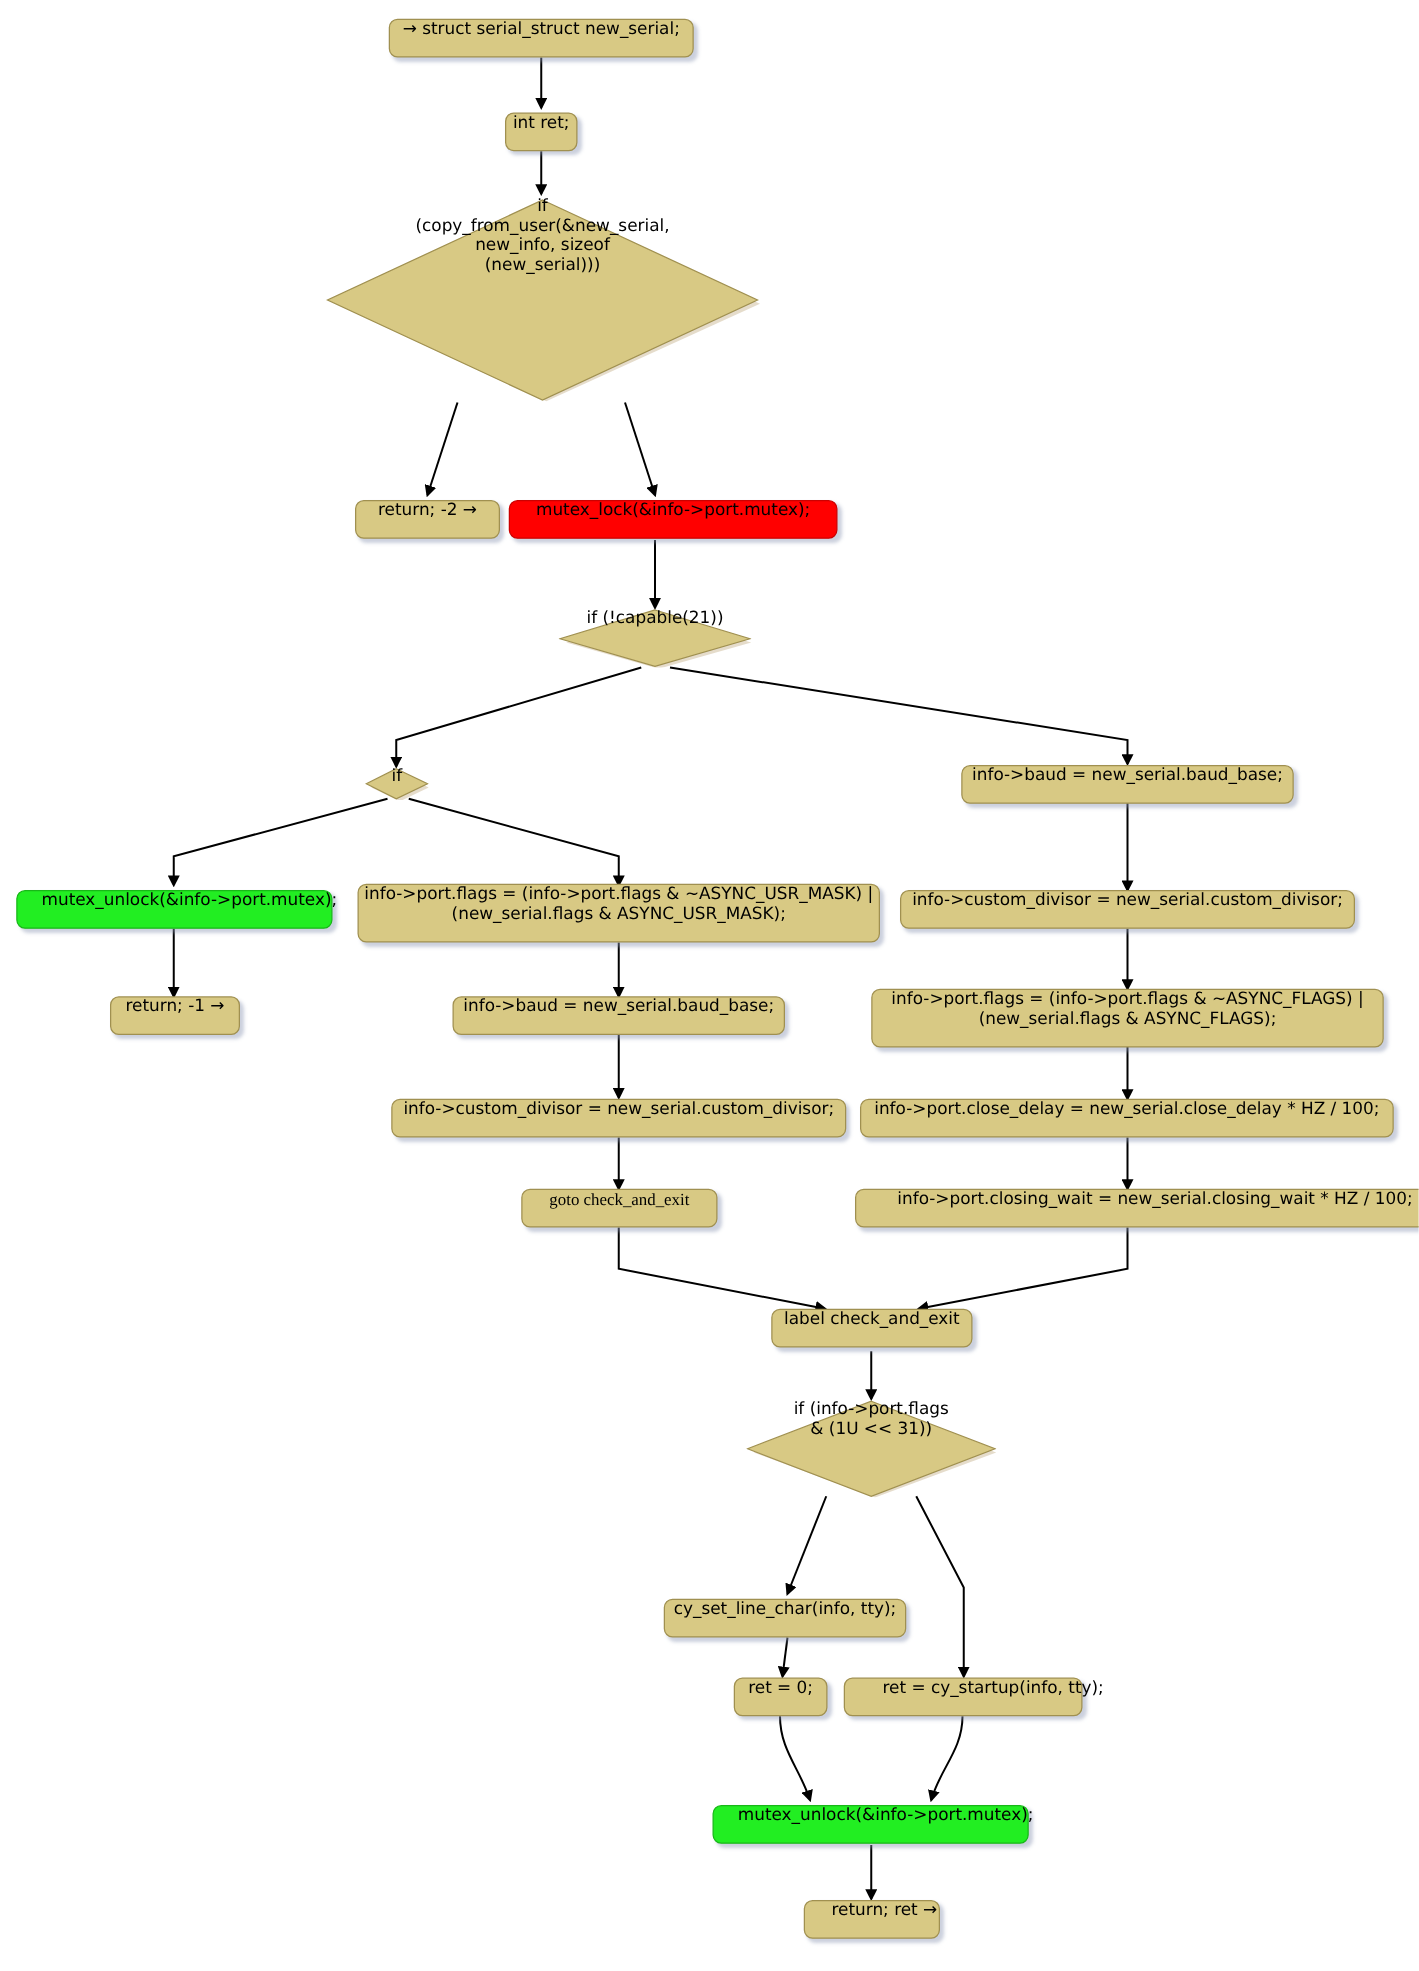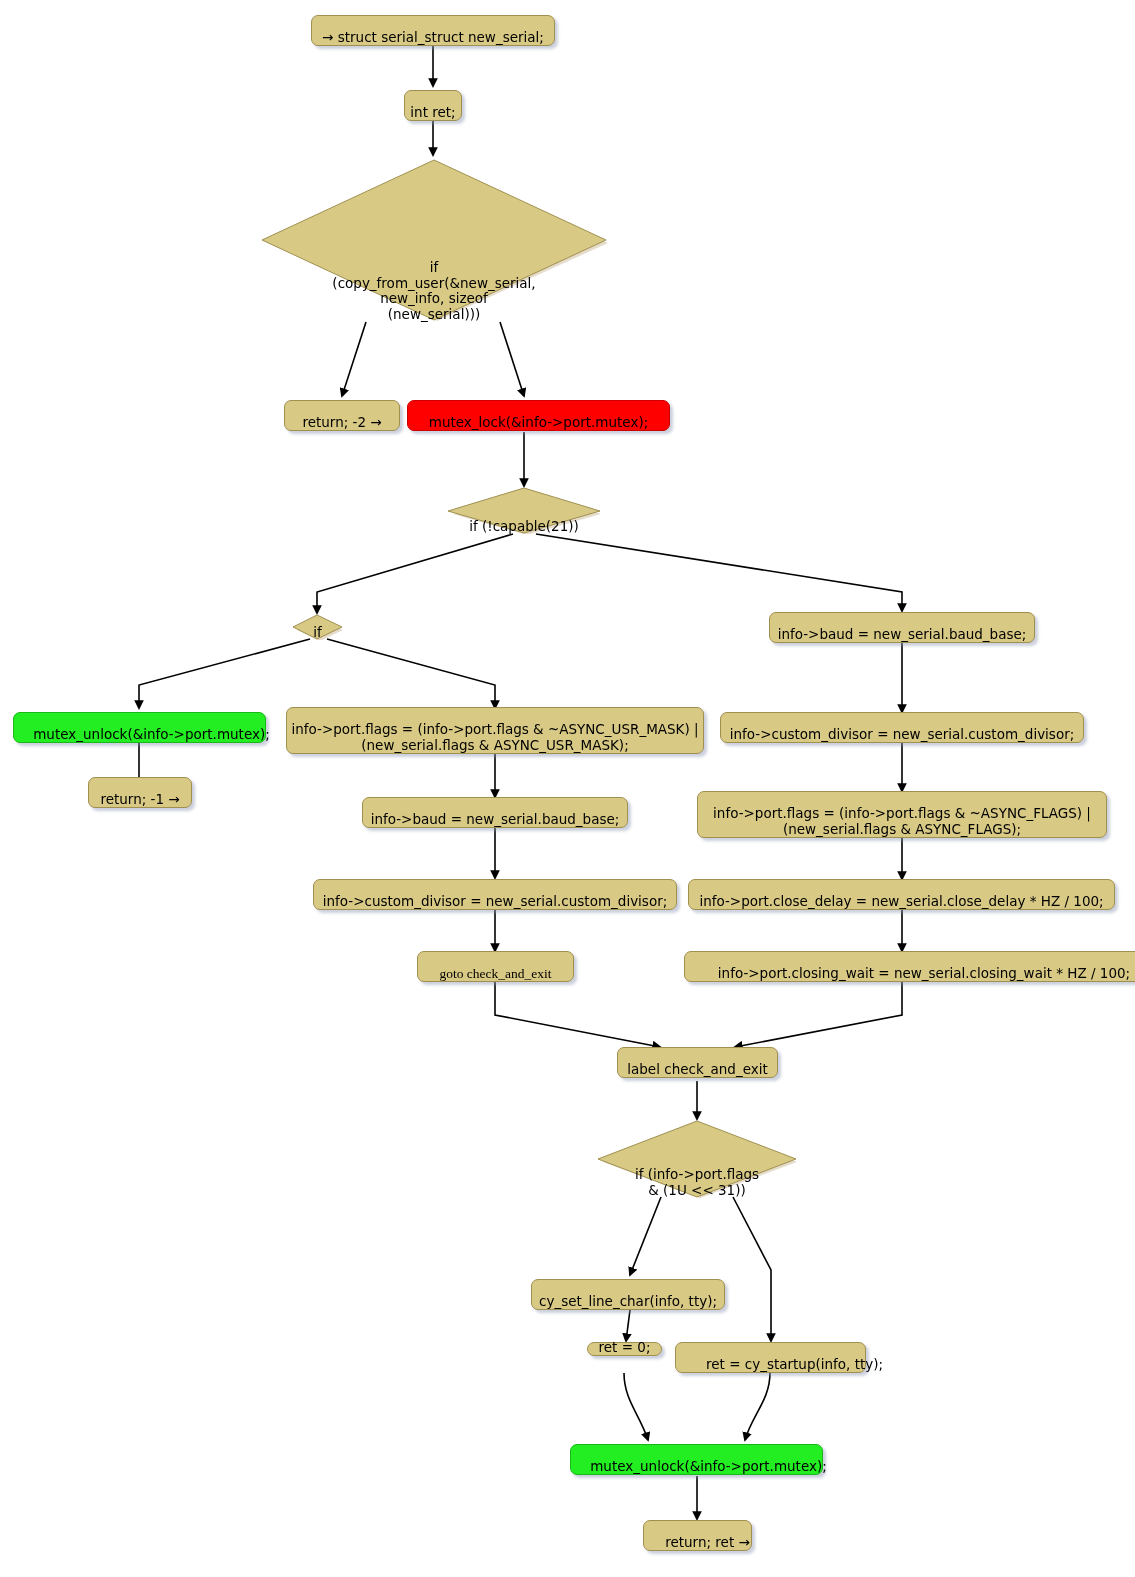--- a/index.html
+++ b/index.html
@@ -19,21 +19,21 @@
     position: absolute;
     left: 0;
     top: 0;
     width: 1135px;
     height: 1577px;
   }
   .node {
     position: absolute;
     box-sizing: border-box;
     display: flex;
-    align-items: flex-end;
+    align-items: flex-start;
     justify-content: center;
     text-align: center;
     color: #000000;
     font-size: 13.5px;
     line-height: 15.5px;
     white-space: pre;
     z-index: 3;
   }
   .node.rect {
     border: 1px solid #a09050;
@@ -173,21 +173,21 @@
       <polygon points="25,2 48,13 25,24 2,13" fill="#cfc0a0" opacity="0.55" transform="translate(3,3)"></polygon>
       <polygon points="25,1 50,13 25,25 1,13" fill="#d8c984" stroke="#a09050" stroke-width="1"></polygon>
     </svg>
     <span class="dlabel">if</span>
   </div>
 
   <div class="node rect green" style="left:13px; top:712px; width:253px; height:31px;">
     <span>mutex_unlock(&amp;info-&gt;port.mutex);</span>
   </div>
 
-  <div class="node rect" style="left:88px; top:777px; width:104px; height:31px;">
+  <div class="node rect" style="left:88px; top:797px; width:104px; height:31px;">
     <span>return; -1 →</span>
   </div>
 
   <div class="node rect" style="left:286px; top:707px; width:418px; height:47px;">
     <span>info-&gt;port.flags = (info-&gt;port.flags &amp; ~ASYNC_USR_MASK) |
 (new_serial.flags &amp; ASYNC_USR_MASK);</span>
   </div>
 
   <div class="node rect" style="left:362px; top:797px; width:266px; height:31px;">
     <span>info-&gt;baud = new_serial.baud_base;</span>
@@ -232,21 +232,21 @@
       <polygon points="100,1 199,39 100,77 1,39" fill="#d8c984" stroke="#a09050" stroke-width="1"></polygon>
     </svg>
     <span class="dlabel">if (info-&gt;port.flags
 &amp; (1U &lt;&lt; 31))</span>
   </div>
 
   <div class="node rect" style="left:531px; top:1279px; width:194px; height:31px;">
     <span>cy_set_line_char(info, tty);</span>
   </div>
 
-  <div class="node rect" style="left:587px; top:1342px; width:75px; height:14px;">
+  <div class="node rect" style="left:587px; top:1342px; width:75px; height:31px;">
     <span>ret = 0;</span>
   </div>
 
   <div class="node rect" style="left:675px; top:1342px; width:191px; height:31px;padding-left:48px;">
     <span>ret = cy_startup(info, tty);</span>
   </div>
 
   <div class="node rect green" style="left:570px; top:1444px; width:253px; height:31px;">
     <span>mutex_unlock(&amp;info-&gt;port.mutex);</span>
   </div>

